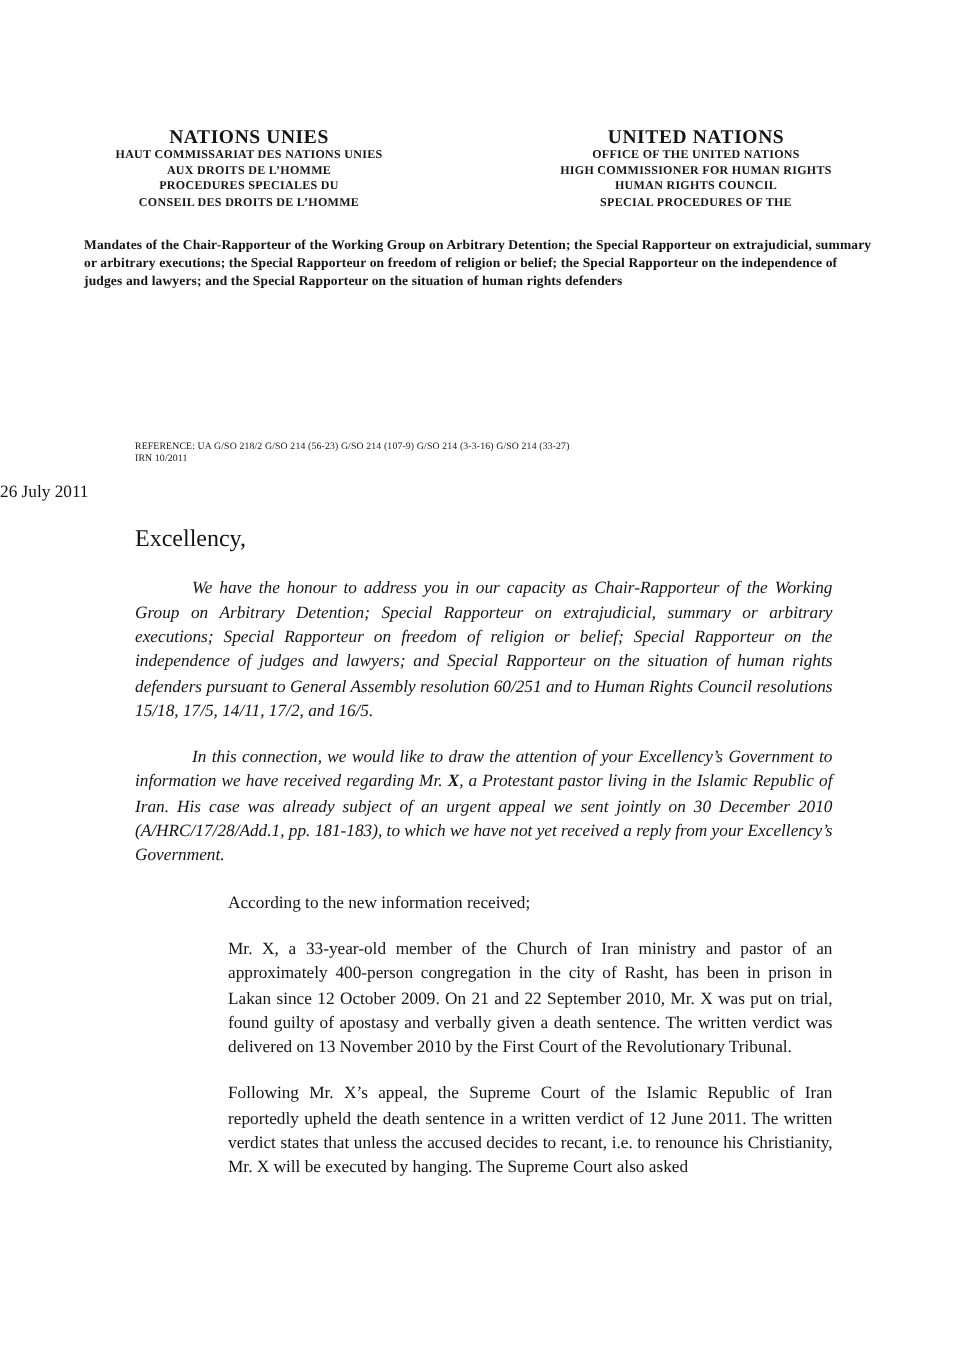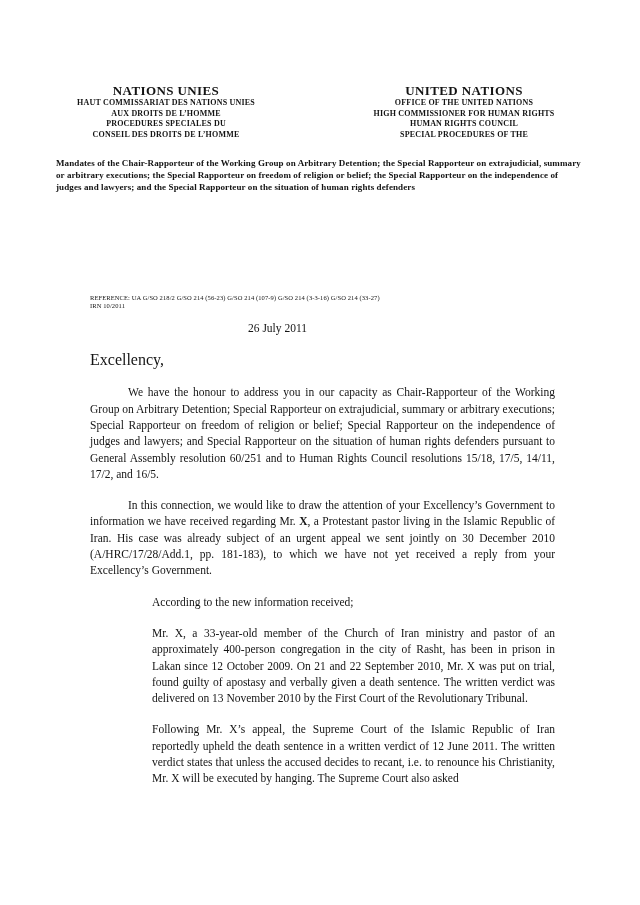--- a/index.html
+++ b/index.html
@@ -49,38 +49,38 @@
   .reference {
     margin: 101px 0 0 90px;
     font-size: 6.5px;
     line-height: 8.2px;
     letter-spacing: 0.1px;
   }
   
   .date-line {
     margin-top: 12px;
     padding-right: 85px;
-    text-align: center;
+    text-align: left;
     font-size: 11.5px;
   }
   
   .salutation {
     margin: 17px 0 0 90px;
     font-size: 16px;
   }
   .letter-body {
     margin: 15px 85px 0 90px;
     font-size: 11.5px;
     line-height: 16.3px;
   }
   .para {
     text-align: justify;
     margin-bottom: 15px;
   }
-  .para.indent { text-indent: 38px; }
+  .para.indent { text-indent: 38px; font-style: italic; }
   .para.block  { margin-left: 62px; }
   .bold { font-weight: bold; }
 </style>
 </head>
 <body>
 
 <div class="page">
 
   <div class="letterhead">
     <div class="lh-col lh-left">

